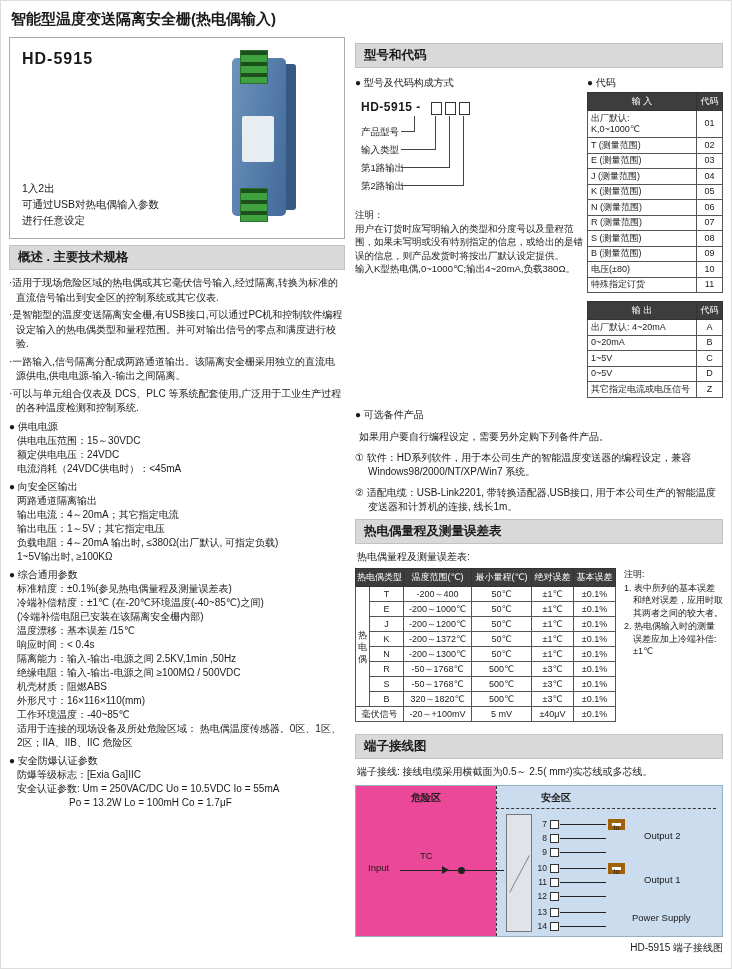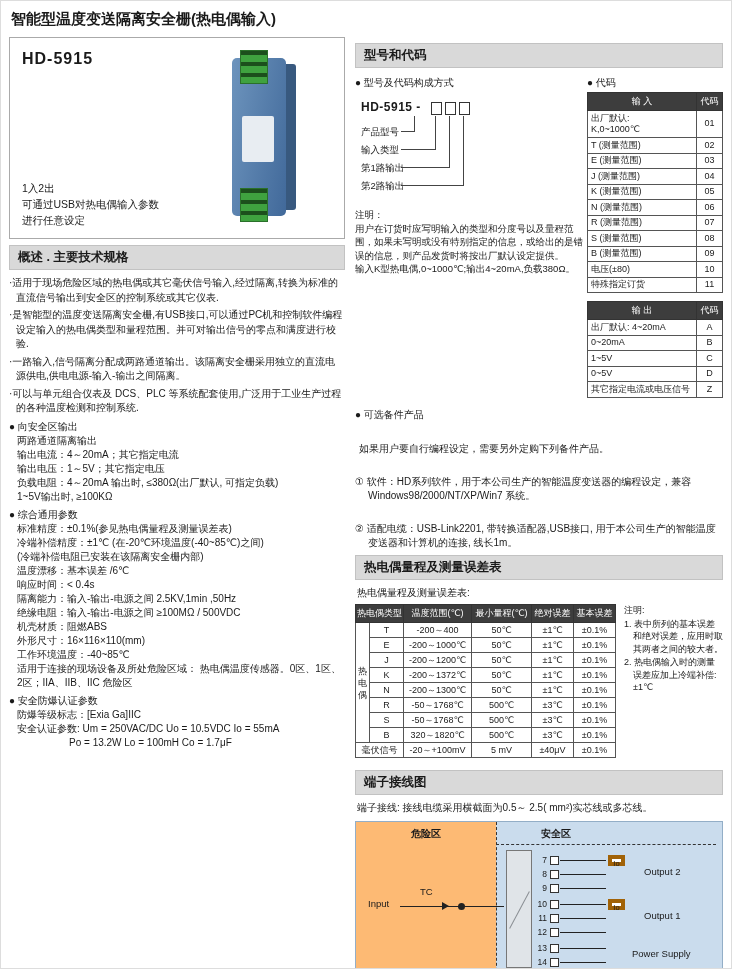--- a/index.html
+++ b/index.html
@@ -57,35 +57,35 @@
   .cd-label { position: absolute; left: 2px; }
   .cd-label.l0 { top: 26px; } .cd-label.l1 { top: 44px; } .cd-label.l2 { top: 62px; } .cd-label.l3 { top: 80px; }
 
   table.code-table { border-collapse: collapse; width: 100%; font-size: 9px; margin: 2px 0 8px; }
   table.code-table th { background: #3d3d3d; color: #fff; font-weight: normal; border: 1px solid #333; padding: 2px; }
   table.code-table td { border: 1px solid #555; padding: 1.5px 3px; white-space: pre-line; line-height: 11.5px; }
   td.code-col, th.code-col { width: 26px; text-align: center; }
 
   .note-block { margin-top: 6px; font-size: 9.5px; line-height: 13.5px; }
   .accessories { margin-top: 2px; }
-  .accessory-item { line-height: 13.5px; padding-left: 13px; text-indent: -13px; margin-top: 20px; }
+  .accessory-item { line-height: 13.5px; padding-left: 13px; text-indent: -13px; margin-top: 8px; }
 
   
   .rt-caption { margin: 2px 0 4px 2px; }
   .rt-row { display: flex; gap: 8px; }
   table.range-table { border-collapse: collapse; font-size: 9px; flex: none; }
   table.range-table th { background: #3d3d3d; color: #fff; font-weight: normal; border: 1px solid #333; padding: 2px 1px; }
   table.range-table td { border: 1px solid #555; padding: 1px 2px; text-align: center; line-height: 12px; }
   td.vert { width: 13px; word-break: break-all; line-height: 11px; padding: 0 1px; }
   .rt-notes { font-size: 9px; line-height: 12.5px; width: 112px; }
   .rt-notes .note-item { padding-left: 9px; text-indent: -9px; margin-top: 1px; }
 
   
   .wiring-intro { margin: 4px 0 6px 2px; }
-  .wiring-box { position: relative; height: 176px; background: #fdba74; border: 1px solid #93aec7; font-size: 9.5px; }
+  .wiring-box { position: relative; height: 152px; background: #ec4899; border: 1px solid #93aec7; font-size: 9.5px; }
   .wz-safe { position: absolute; left: 140px; top: 0; right: 0; bottom: 0; background: #cadced; }
   .wz-divider { position: absolute; left: 140px; top: 0; bottom: 0; border-left: 1px dashed #333; }
   .wz-topline { position: absolute; left: 140px; right: 6px; top: 22px; border-top: 1px dashed #333; }
   .zone-label { position: absolute; top: 5px; font-weight: bold; font-size: 10px; }
   .zone-label.danger { left: 55px; } .zone-label.safe { left: 185px; }
   .w-input-label { position: absolute; left: 12px; top: 76px; }
   .w-input-line { position: absolute; left: 44px; top: 84px; width: 104px; border-top: 1.5px solid #222; }
   .w-arrow { position: absolute; left: 86px; top: 80px; width: 0; height: 0;
              border-left: 7px solid #222; border-top: 4px solid transparent; border-bottom: 4px solid transparent; }
   .w-tc-label { position: absolute; left: 64px; top: 64px; }
@@ -135,37 +135,43 @@
 
       <div class="section-header">概述 . 主要技术规格</div>
 
       <div class="overview-paras">
         <p>·适用于现场危险区域的热电偶或其它毫伏信号输入,经过隔离,转换为标准的直流信号输出到安全区的控制系统或其它仪表.</p>
         <p>·是智能型的温度变送隔离安全栅,有USB接口,可以通过PC机和控制软件编程设定输入的热电偶类型和量程范围。并可对输出信号的零点和满度进行校验.</p>
         <p>·一路输入,信号隔离分配成两路通道输出。该隔离安全栅采用独立的直流电源供电,供电电源-输入-输出之间隔离。</p>
         <p>·可以与单元组合仪表及 DCS、PLC 等系统配套使用,广泛用于工业生产过程的各种温度检测和控制系统.</p>
       </div>
 
+      <div class="spec-section">
+        <div class="spec-title">● 供电电源</div>
+        <div class="spec-line">供电电压范围：15～30VDC</div>
+        <div class="spec-line">额定供电电压：24VDC</div>
+        <div class="spec-line">电流消耗（24VDC供电时）：&lt;45mA</div>
+      </div>
 
 
       <div class="spec-section">
         <div class="spec-title">● 向安全区输出</div>
         <div class="spec-line">两路通道隔离输出</div>
         <div class="spec-line">输出电流：4～20mA；其它指定电流</div>
         <div class="spec-line">输出电压：1～5V；其它指定电压</div>
         <div class="spec-line">负载电阻：4～20mA 输出时, ≤380Ω(出厂默认, 可指定负载)</div>
         <div class="spec-line">1~5V输出时, ≥100KΩ</div>
       </div>
 
       <div class="spec-section">
         <div class="spec-title">● 综合通用参数</div>
         <div class="spec-line">标准精度：±0.1%(参见热电偶量程及测量误差表)</div>
         <div class="spec-line">冷端补偿精度：±1℃ (在-20℃环境温度(-40~85℃)之间)</div>
         <div class="spec-line">(冷端补偿电阻已安装在该隔离安全栅内部)</div>
-        <div class="spec-line">温度漂移：基本误差 /6℃</div>
+        <div class="spec-line">温度漂移：基本误差 /15℃</div>
         <div class="spec-line">响应时间：&lt; 0.4s</div>
         <div class="spec-line">隔离能力：输入-输出-电源之间 2.5KV,1min ,50Hz</div>
         <div class="spec-line">绝缘电阻：输入-输出-电源之间 ≥100MΩ / 500VDC</div>
         <div class="spec-line">机壳材质：阻燃ABS</div>
         <div class="spec-line">外形尺寸：16×116×110(mm)</div>
         <div class="spec-line">工作环境温度：-40~85℃</div>
         <div class="spec-line">适用于连接的现场设备及所处危险区域： 热电偶温度传感器。0区、1区、2区；IIA、IIB、IIC 危险区</div>
       </div>
 
       <div class="spec-section">

